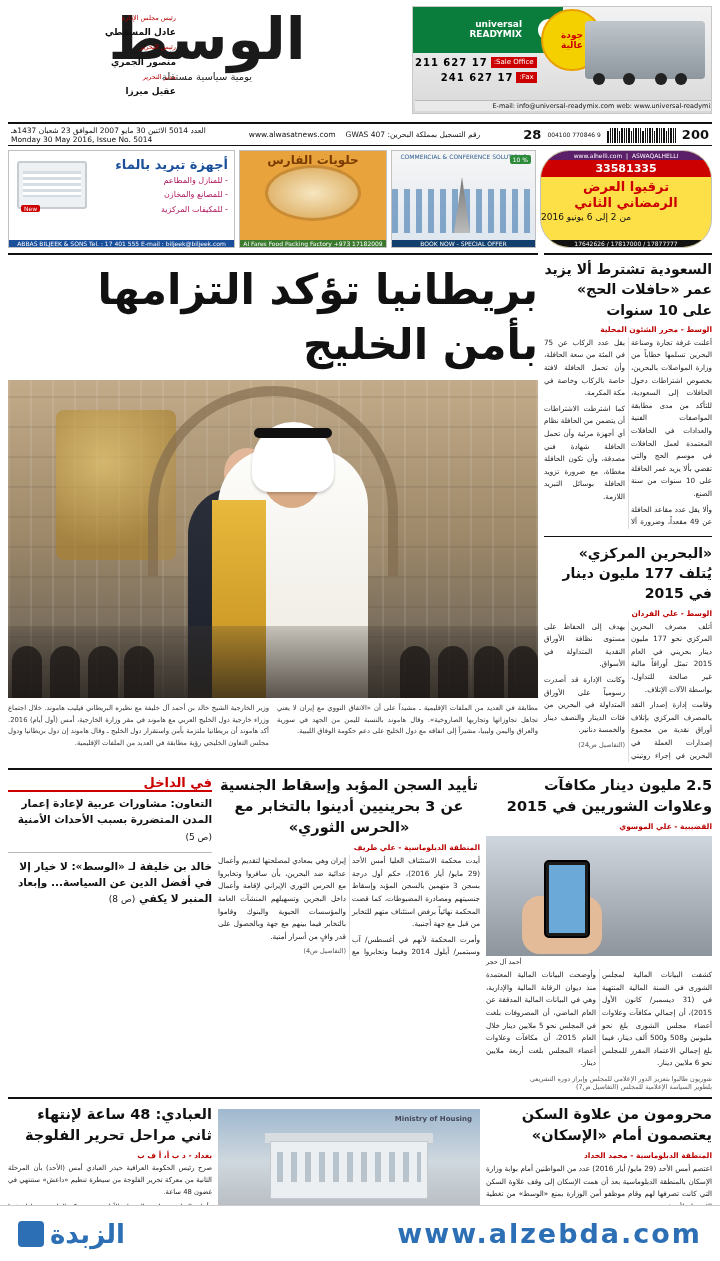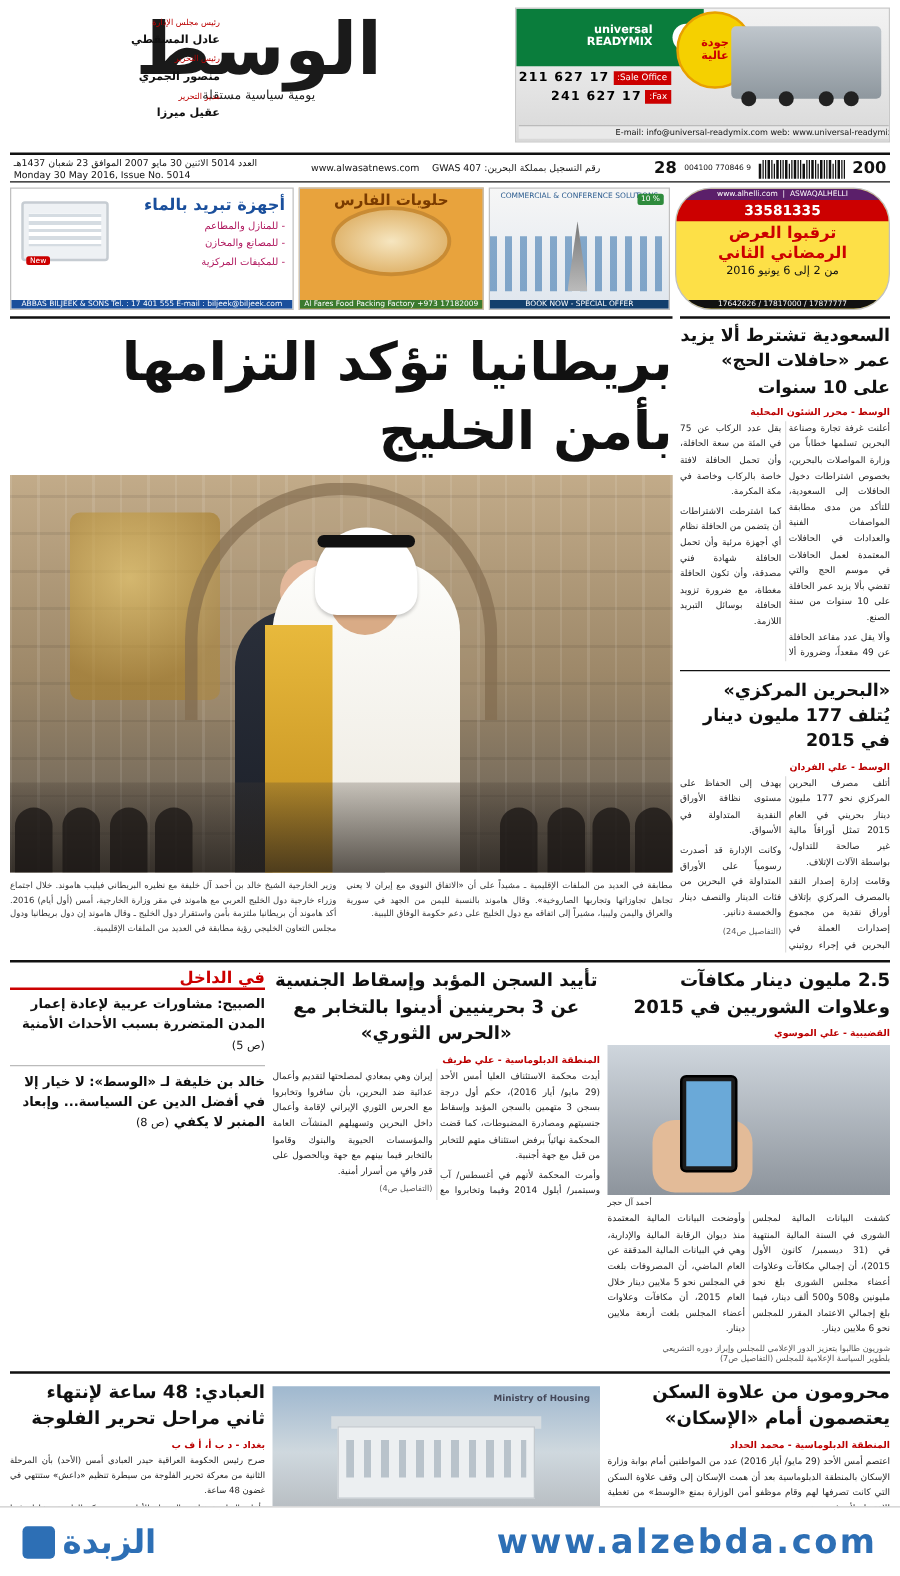--- a/index.html
+++ b/index.html
@@ -78,21 +78,21 @@
   .pages-box { font-weight:bold; font-size:13px; }
   .info-date { font-size:7.5px; }
 
   
   .adrow2 { display:flex; gap:4px; margin:4px 8px 0 8px; height:98px; }
   .ad2 { border:1px solid #c0c0c0; position:relative; overflow:hidden; }
   .ad2a { width:172px; background:#fde047;border-radius:29px; }
   .ad2a .hdr { background:#5b1f6a; color:#fff; font-size:6px; text-align:center; padding:1px;}
   .ad2a .band { background:#c00; color:#fff; font-size:11px; font-weight:bold; text-align:center; padding:2px; }
   .ad2a .big { color:#c00; font-size:13px; font-weight:bold; text-align:center; line-height:1.2; padding:2px;}
-  .ad2a .sub { color:#111; font-size:9px; text-align:center; }
+  .ad2a .sub { color:#111; font-size:9px; text-align:left; }
   .ad2a .foot { background:#111; color:#fff; font-size:6px; text-align:center; position:absolute; bottom:0; width:100%; }
   .ad2b { width:145px; background:linear-gradient(180deg,#f6f6f6,#dfe6ee); }
   .ad2b .skyline { position:absolute; bottom:14px; left:0; width:100%; height:44px;
       background:repeating-linear-gradient(90deg,#2d6ca8 0 6px,transparent 6px 12px); opacity:.55;}
   .ad2b .tower { position:absolute; bottom:14px; left:62px; width:16px; height:56px;
       background:linear-gradient(180deg,#777,#bbb); clip-path:polygon(50% 0,100% 100%,0 100%); }
   .ad2b .greenband{ position:absolute; top:4px; right:4px; background:#2e8b3c;color:#fff;font-size:6px;padding:1px 3px;border-radius:2px;}
   .ad2b .foot { position:absolute; bottom:0; width:100%; background:#123f6d; color:#fff; font-size:6px; text-align:center; }
   .ad2c { width:148px; background:#e8a33d; }
   .ad2c .food { position:absolute; top:14px; left:50%; transform:translateX(-50%);
@@ -490,21 +490,21 @@
         <p>وأمرت المحكمة لأنهم في أغسطس/ آب وسبتمبر/ أيلول 2014 وفيما وتخابروا مع إيران وهي بمعادي لمصلحتها لتقديم وأعمال عدائية ضد البحرين، بأن سافروا وتخابروا مع الحرس الثوري الإيراني لإقامة وأعمال داخل البحرين وتسهيلهم المنشآت العامة والمؤسسات الحيوية والبنوك وقاموا بالتخابر فيما بينهم مع جهة وبالحصول على قدر وافٍ من أسرار أمنية.</p>
         <p></p>
         <p class="small-meta">(التفاصيل ص4)</p>
       </div>
     </div>
 
     <div class="mid-c">
       <div class="sec-head">في الداخل</div>
       <div class="inside-box">
         <div class="inside-item">
-          <span>الصبيح: مشاورات عربية لإعادة إعمار المدن المتضررة بسبب الأحداث الأمنية</span>
+          <span>التعاون: مشاورات عربية لإعادة إعمار المدن المتضررة بسبب الأحداث الأمنية</span>
           <span class="pg">(ص 5)</span>
         </div>
         <div class="inside-sep"></div>
         <div class="inside-item">
           <span>خالد بن خليفة لـ «الوسط»: لا خيار إلا في أفضل الدين عن السياسة... وإبعاد المنبر لا يكفي</span>
           <span class="pg">(ص 8)</span>
         </div>
       </div>
     </div>
   </div>

